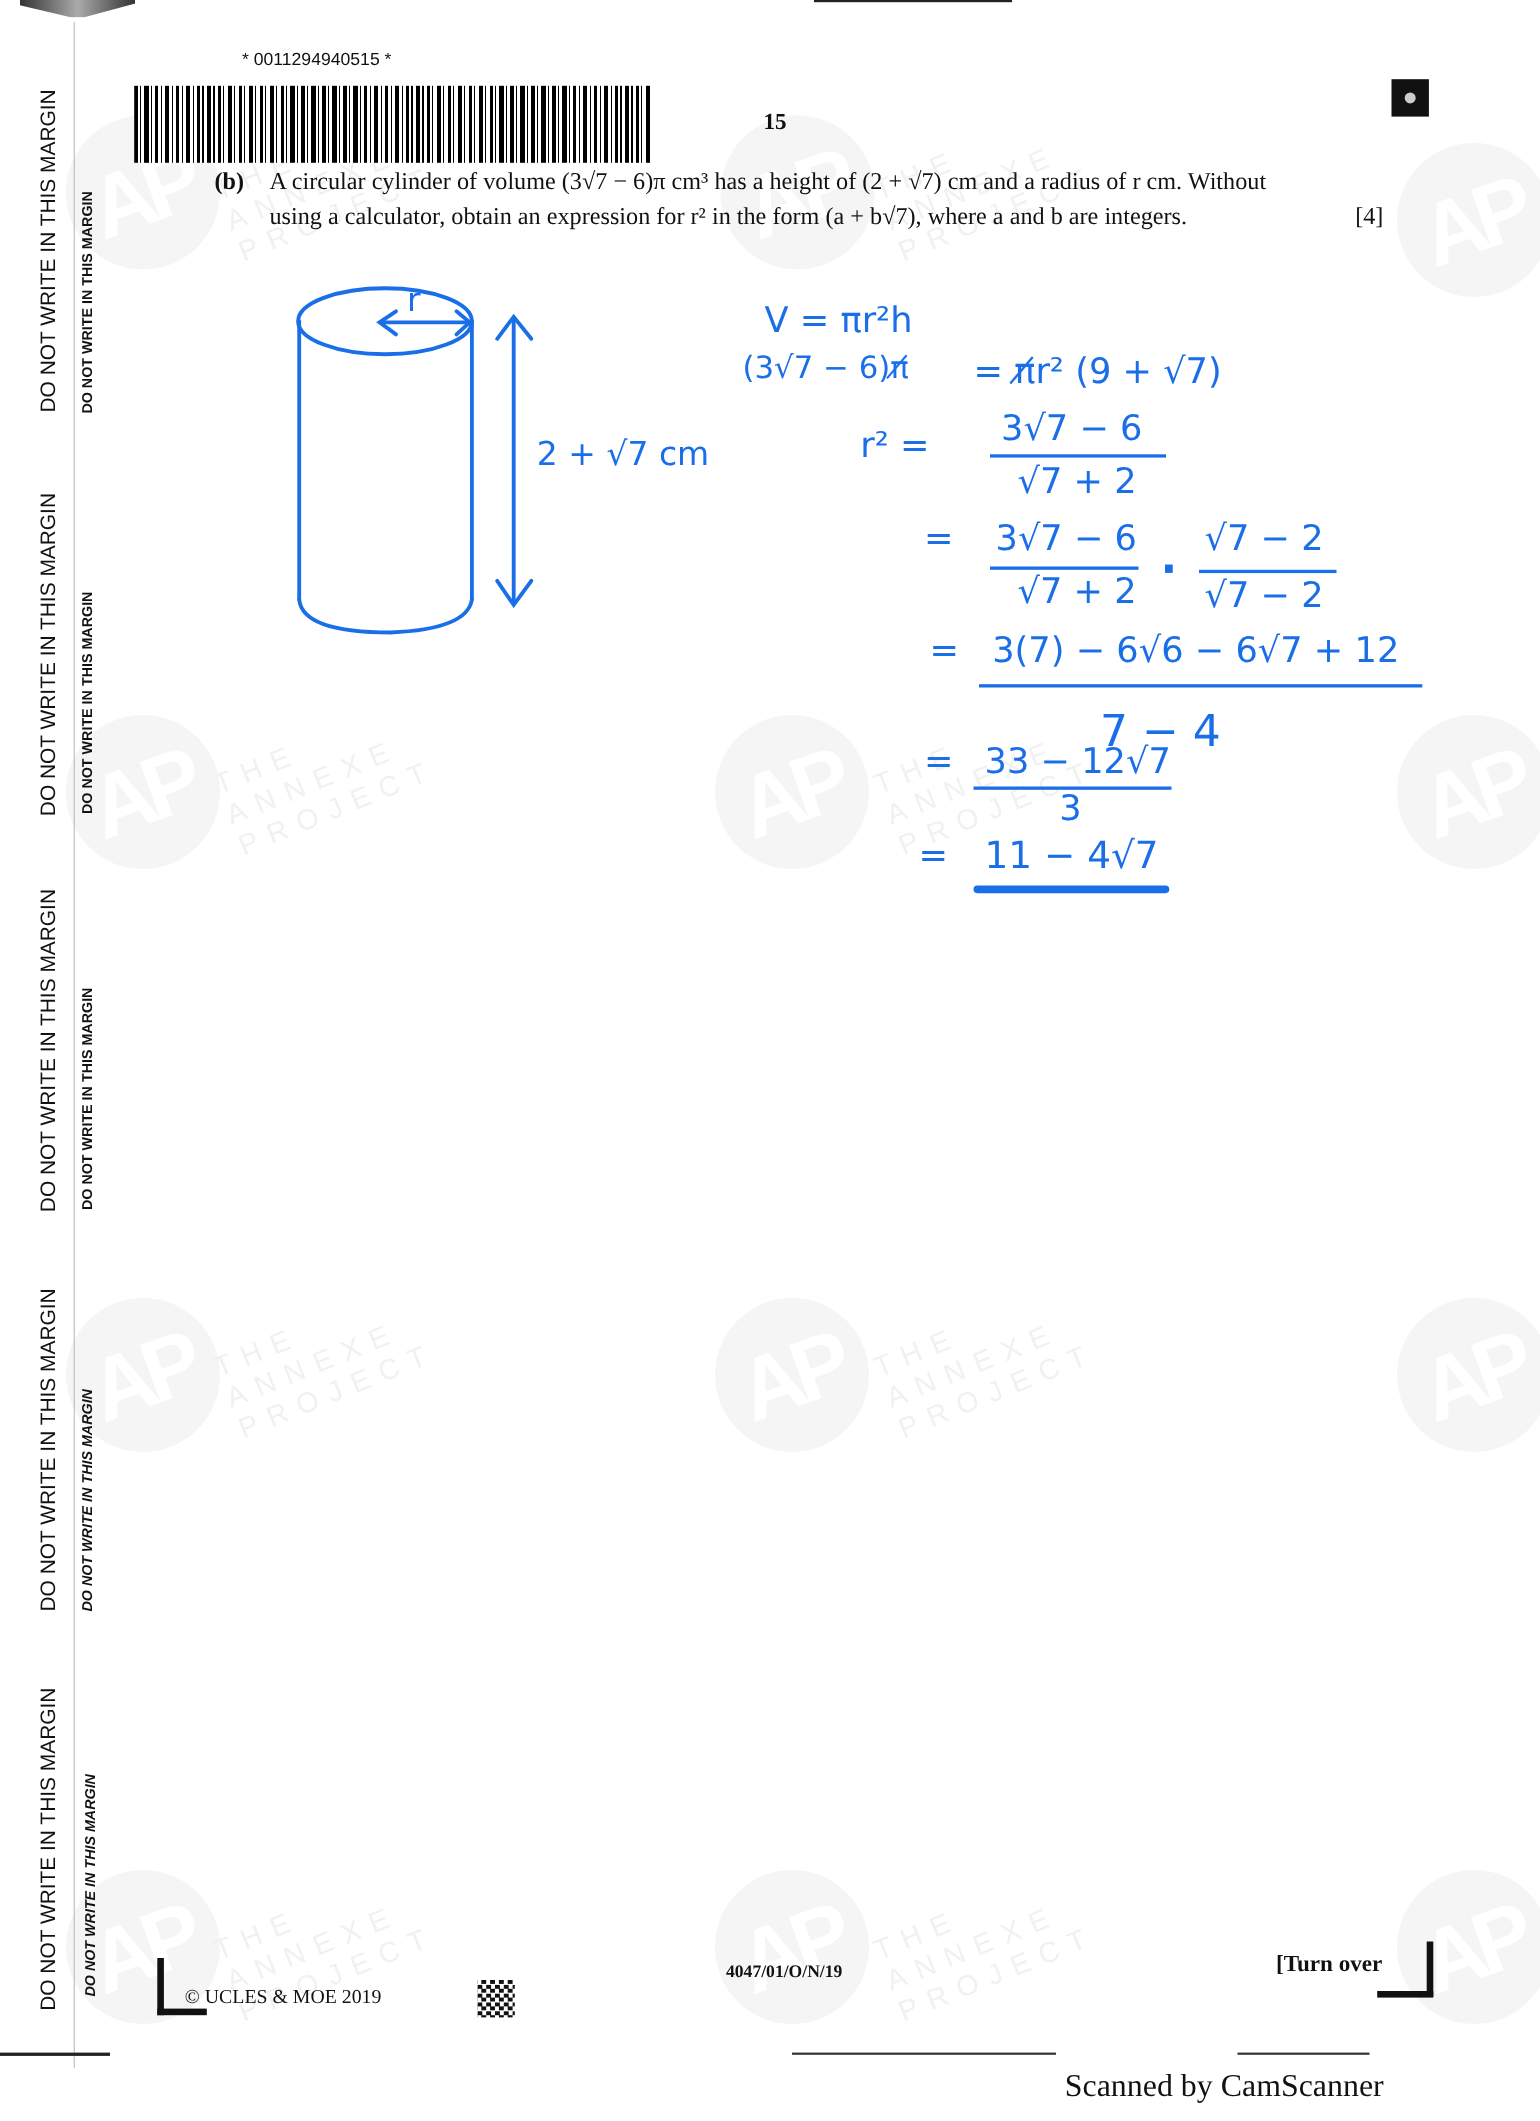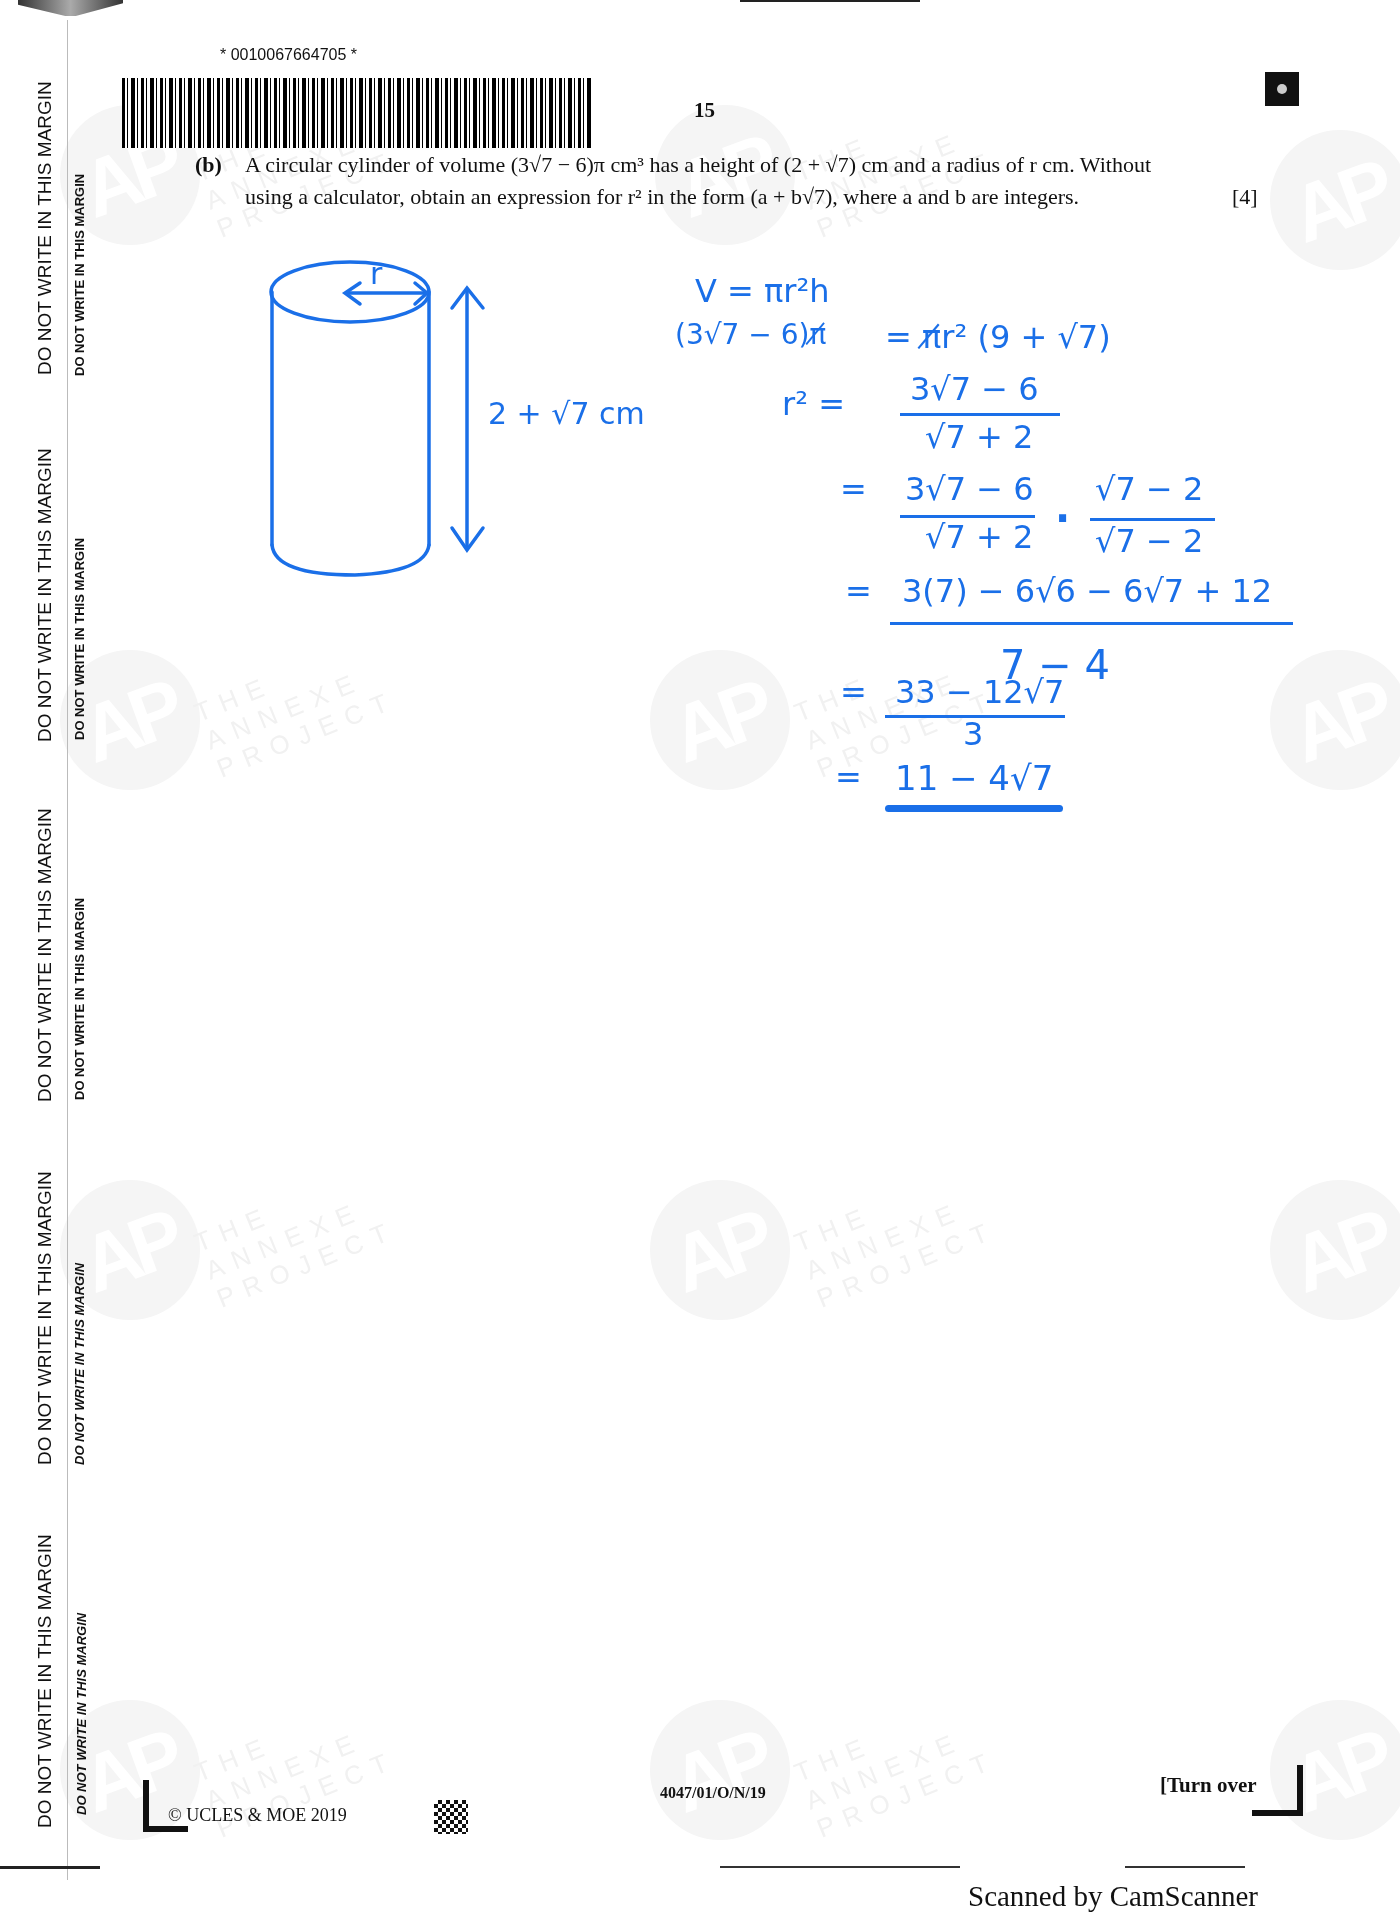--- a/index.html
+++ b/index.html
@@ -89,21 +89,21 @@
 <div class="margin-text outer" style="left:34px;top:1102px;">DO NOT WRITE IN THIS MARGIN</div>
 <div class="margin-text outer" style="left:34px;top:1465px;">DO NOT WRITE IN THIS MARGIN</div>
 <div class="margin-text outer" style="left:34px;top:1828px;">DO NOT WRITE IN THIS MARGIN</div>
 
 <div class="margin-text inner" style="left:72px;top:376px;">DO NOT WRITE IN THIS MARGIN</div>
 <div class="margin-text inner" style="left:72px;top:740px;">DO NOT WRITE IN THIS MARGIN</div>
 <div class="margin-text inner" style="left:72px;top:1100px;">DO NOT WRITE IN THIS MARGIN</div>
 <div class="margin-text inner" style="left:72px;top:1465px;font-style:italic;">DO NOT WRITE IN THIS MARGIN</div>
 <div class="margin-text inner" style="left:74px;top:1815px;font-style:italic;">DO NOT WRITE IN THIS MARGIN</div>
 
-<div class="abs" style="left:220px;top:46px;font:16px 'Liberation Sans',sans-serif;">* 0010067664705 *</div>
+<div class="abs" style="left:220px;top:46px;font:16px 'Liberation Sans',sans-serif;">* 0011294940515 *</div>
 <div class="abs" style="left:122px;top:78px;width:470px;height:70px;background:repeating-linear-gradient(90deg,#000 0 3px,#fff 3px 5px,#000 5px 6px,#fff 6px 9px,#000 9px 13px,#fff 13px 15px,#000 15px 16px,#fff 16px 19px);"></div>
 
 <div class="abs" style="left:694px;top:98px;font:bold 21px 'Liberation Serif',serif;text-align:right;">15</div>
 <div class="abs" style="left:1265px;top:72px;width:34px;height:34px;background:#111;">
     <div style="position:absolute;left:12px;top:12px;width:10px;height:10px;border-radius:50%;background:#ccc;"></div>
   </div>
 
 <div class="abs q" style="left:195px;top:150px;font-weight:bold;">(b)</div>
 <div class="abs q" style="left:245px;top:150px;">A circular cylinder of volume (3√7 − 6)π cm³ has a height of (2 + √7) cm and a radius of r cm. Without</div>
 <div class="abs q" style="left:245px;top:182px;">using a calculator, obtain an expression for r² in the form (a + b√7), where a and b are integers.</div>

